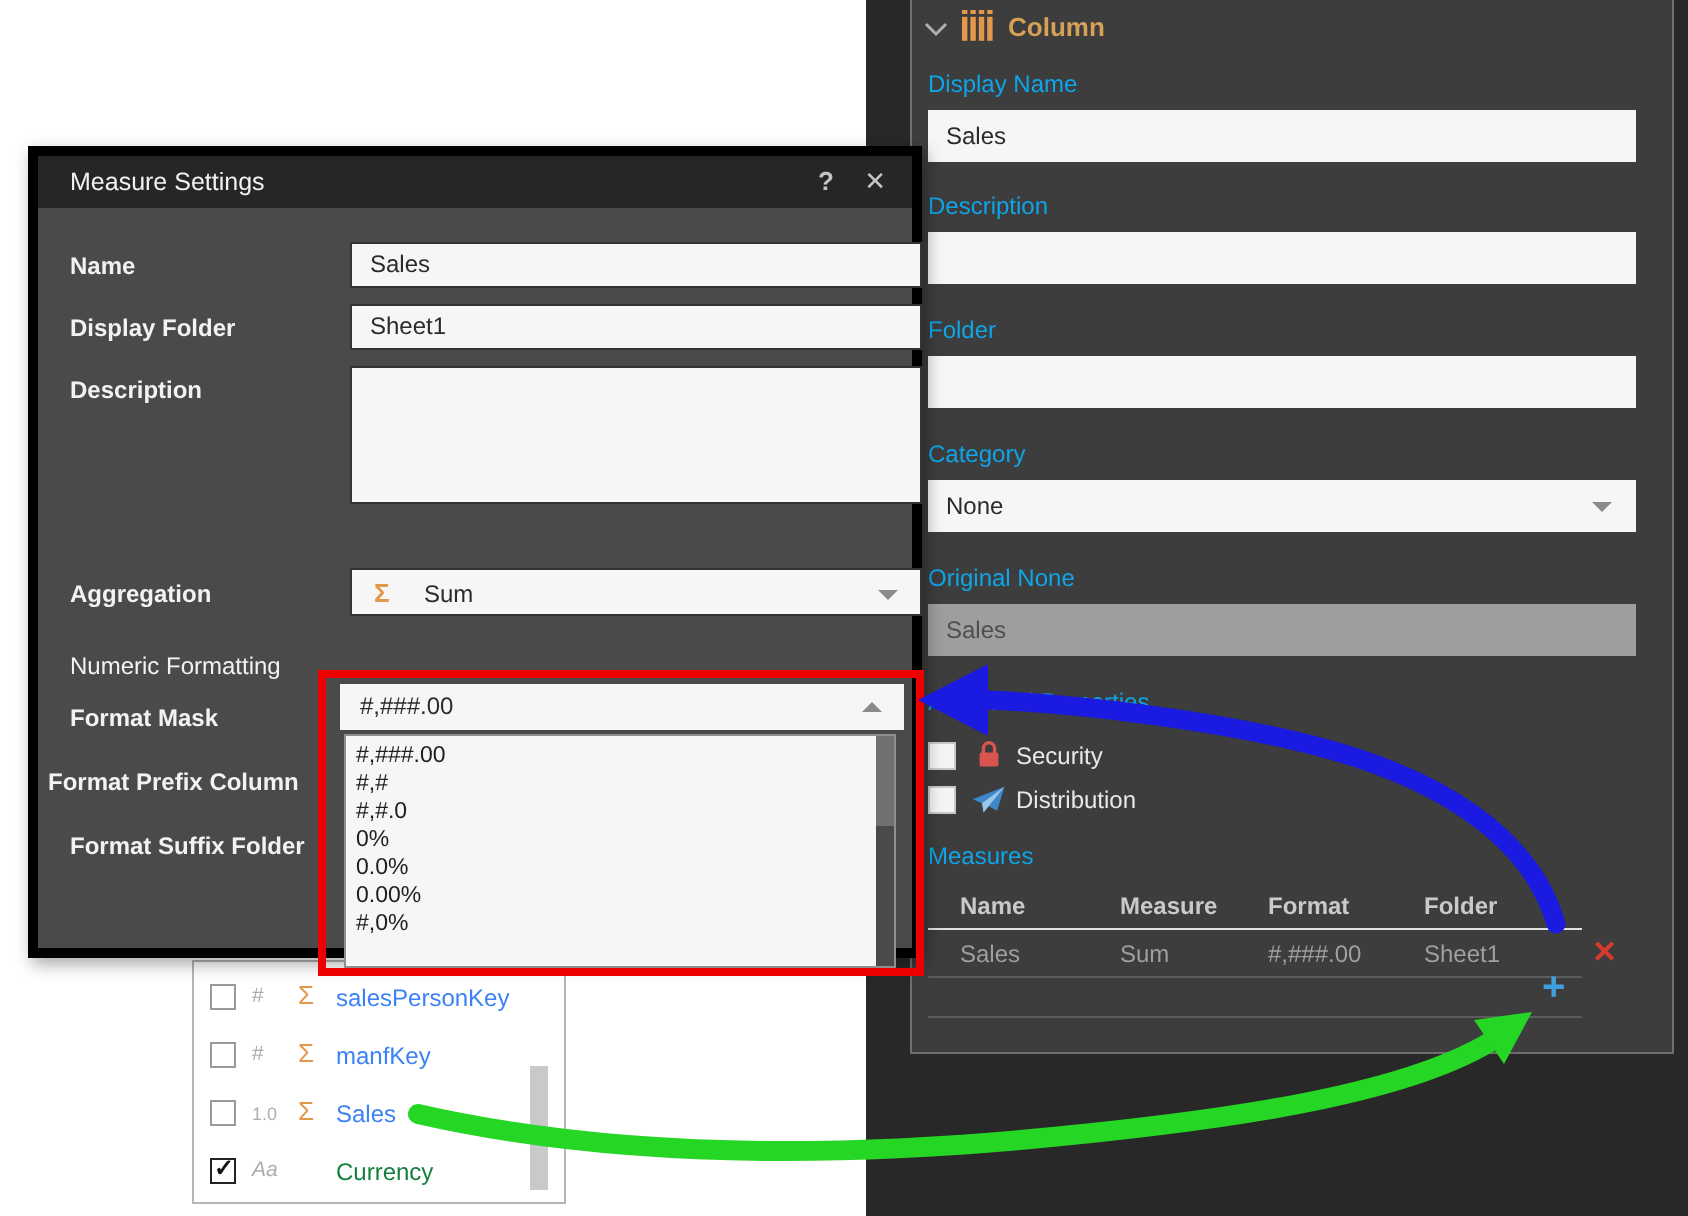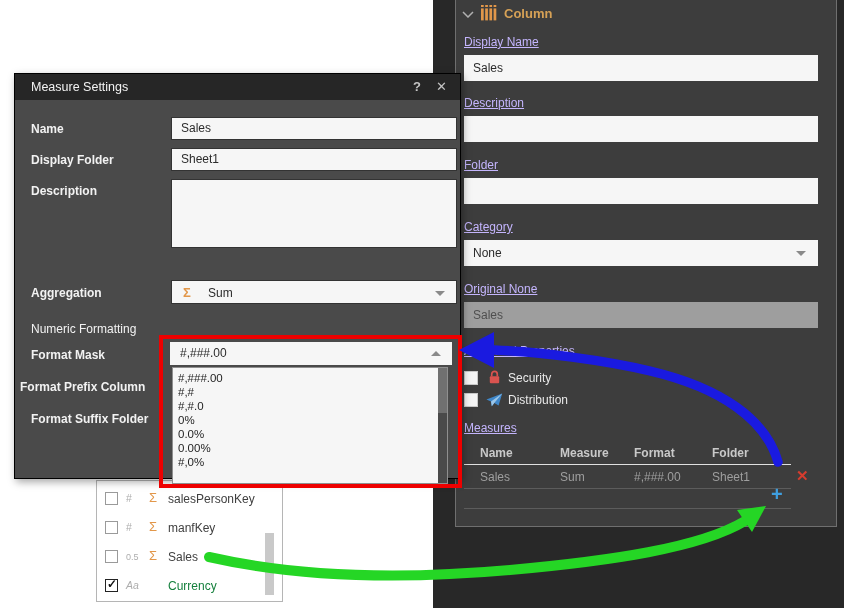--- a/index.html
+++ b/index.html
@@ -6,40 +6,40 @@
   .screen{position:relative;width:844px;height:608px;overflow:hidden;background:#ffffff;
     font-family:"Liberation Sans",sans-serif;font-size:12px;-webkit-font-smoothing:antialiased;}
   .abs{position:absolute;}
 
   
   .bg-right{left:433px;top:0;width:411px;height:608px;background:#282828;z-index:1;}
 
   
   .panel{left:455px;top:0;width:382px;height:527px;background:#3d3d3d;
     border:1px solid #6f6f6f;border-top:none;box-sizing:border-box;z-index:2;}
-  .panel .plabel{color:#c4b5fd;font-size:12px;text-decoration:underline;}
+  .panel .plabel{color:#0ea5e9;font-size:12px;}
   .pinput{background:#f6f6f6;color:#2b2b2b;height:26px;line-height:26px;padding-left:9px;
     box-sizing:border-box;width:354px;left:8px;}
   .pinput.disabled{background:#9e9e9e;color:#4f4f4f;}
   .pheader-text{color:#d6a156;font-weight:bold;font-size:13px;}
   .combo-arrow{width:0;height:0;border-left:5px solid transparent;border-right:5px solid transparent;
     border-top:5px solid #8a8a8a;}
   .combo-arrow.up{border-top:none;border-bottom:5px solid #8a8a8a;}
   .pcheck{width:14px;height:14px;background:#f5f5f5;border:1px solid #c8c8c8;box-sizing:border-box;}
   .pcheck-label{color:#e8e8e8;font-size:12px;}
   .mhead span{position:absolute;color:#c9c9c9;font-weight:bold;font-size:12px;}
   .mrow span{position:absolute;color:#9f9f9f;font-size:12px;}
   .c0{left:24px;} .c1{left:104px;} .c2{left:178px;} .c3{left:256px;}
   .tline{left:8px;width:327px;height:1px;}
   .del-x{color:#d63c2e;font-size:15px;font-weight:bold;}
   .add-plus{color:#3f9fdf;font-size:20px;font-weight:bold;}
 
   
   .dialog{left:14px;top:73px;width:447px;height:406px;background:#4a4a4a;
-    border:1px solid #000000;box-sizing:border-box;z-index:4;box-shadow:2px 3px 8px rgba(0,0,0,.35);}
+    border:5px solid #000000;box-sizing:border-box;z-index:4;box-shadow:2px 3px 8px rgba(0,0,0,.35);}
   .titlebar{left:0;top:0;width:100%;height:26px;background:#262626;}
   .dlg-title{color:#f2f2f2;font-size:12.5px;}
   .tb-btn{color:#c4c4c4;font-size:13px;}
   .dlabel{color:#f2f2f2;font-size:12px;font-weight:600;}
   .dinput{background:#f6f6f6;color:#2b2b2b;border:1px solid #333333;box-sizing:border-box;
     left:156px;width:286px;height:23px;line-height:21px;padding-left:9px;}
 
   
   .red-box{left:159px;top:335px;width:303px;height:153px;border:4px solid #ee0000;
     box-sizing:border-box;z-index:5;}
@@ -57,21 +57,21 @@
   .frow{position:absolute;left:0;width:100%;height:29px;}
   .fcheck{position:absolute;left:8px;top:7px;width:13px;height:13px;background:#fff;
     border:1px solid #9a9a9a;box-sizing:border-box;}
   .fcheck.checked{border:1.5px solid #222;}
   .fcheck.checked::after{content:"\2713";position:absolute;left:1px;top:-3px;color:#111;
     font-size:12px;font-weight:bold;}
   .ftype{position:absolute;left:29px;top:7px;color:#adadad;font-size:10.5px;}
   .ftype.small{font-size:9px;top:9px;}
   .ftype.italic{font-style:italic;}
   .fsigma{position:absolute;left:52px;top:5px;color:var(--accent,#e2974a);font-size:13px;}
-  .fname{position:absolute;left:71px;top:7px;font-size:12px;color:#404040;}
+  .fname{position:absolute;left:71px;top:7px;font-size:12px;color:#3b82f6;}
   .fname.dark{color:#15803d;}
   .fl-scroll{position:absolute;right:8px;top:52px;width:9px;height:62px;background:#c9c9c9;}
 
   .sigma{color:var(--accent,#e2974a);font-size:13px;font-weight:bold;}
   .arrows{left:0;top:0;width:844px;height:608px;z-index:10;pointer-events:none;}
 </style>
 </head>
 <body>
 
 <div class="screen">
@@ -162,21 +162,21 @@
           <span class="fname">salesPersonKey</span>
         </div>
         <div class="frow" style="top: 33px;">
           <div class="fcheck"></div>
           <span class="ftype">#</span>
           <span class="fsigma">Σ</span>
           <span class="fname">manfKey</span>
         </div>
         <div class="frow" style="top: 62px;">
           <div class="fcheck"></div>
-          <span class="ftype small">0.5</span>
+          <span class="ftype small">1.0</span>
           <span class="fsigma">Σ</span>
           <span class="fname">Sales</span>
         </div>
         <div class="frow" style="top: 91px;">
           <div class="fcheck checked"></div>
           <span class="ftype italic">Aa</span>
           <span class="fname dark">Currency</span>
         </div>
       </div>
     <div class="fl-scroll"></div>

